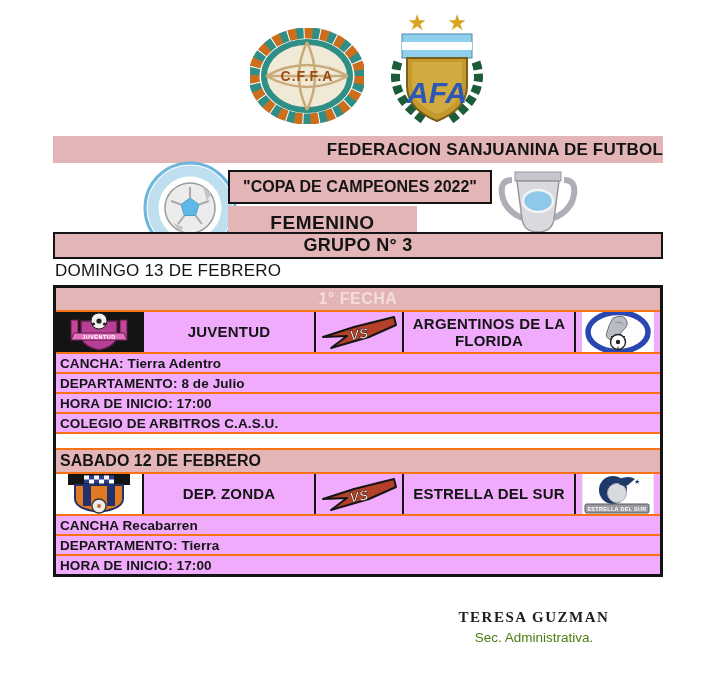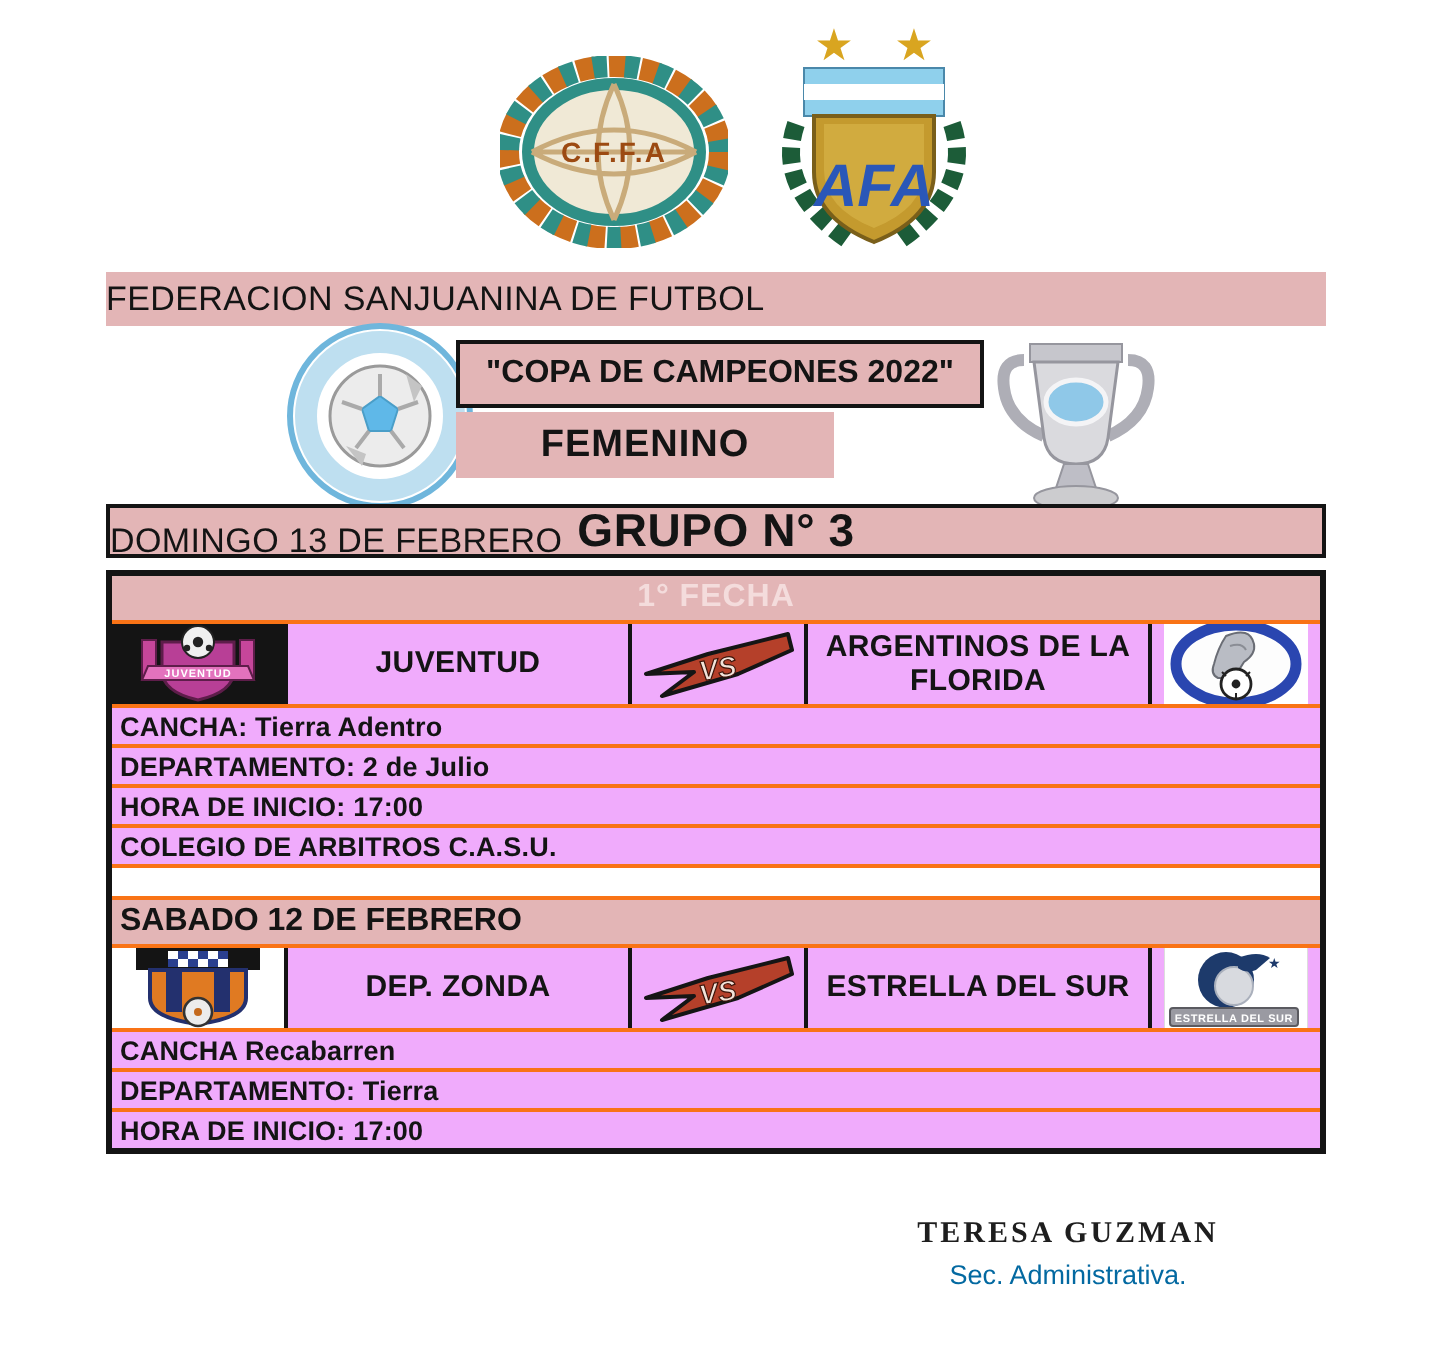--- a/index.html
+++ b/index.html
@@ -10,41 +10,41 @@
   .abs{position:absolute;}
   .pinkband{background:#e3b5b6;}
 
   
   .ceffa{left:250px;top:28px;width:114px;height:96px;}
   .afa{left:382px;top:8px;width:110px;height:122px;}
 
   
   .band-federation{
     left:53px;top:136px;width:610px;height:27px;
-    display:flex;align-items:center;justify-content:flex-start;
-    font-size:17px;font-weight:normal;letter-spacing:.2px;
+    display:flex;align-items:center;justify-content:flex-end;
+    font-size:17px;font-weight:bold;letter-spacing:.2px;
   }
   .fed-logo{left:143px;top:161px;width:94px;height:94px;}
   .copa-box{
     left:228px;top:170px;width:260px;height:30px;border:2px solid #141414;
     display:flex;align-items:center;justify-content:center;
     font-size:16px;font-weight:bold;
   }
   .femenino-box{
     left:228px;top:206px;width:189px;height:33px;
     display:flex;align-items:center;justify-content:center;
     font-size:19px;font-weight:bold;letter-spacing:.5px;
   }
   .trophy{left:498px;top:164px;width:80px;height:94px;}
 
   .grupo-banner{
     left:53px;top:232px;width:610px;height:27px;border:2px solid #141414;
     box-sizing:border-box;
     display:flex;align-items:center;justify-content:center;
-    font-size:23px;font-weight:bold;letter-spacing:.3px;margin-top:20px;
+    font-size:18px;font-weight:bold;letter-spacing:.3px;
   }
   .day-heading-outside{
     left:55px;top:261px;font-size:17px;font-weight:normal;letter-spacing:.2px;text-align:right;
   }
 
   
   .fixture-table{
     left:53px;top:285px;width:610px;border:3px solid #141414;box-sizing:border-box;
     background:#f0abfc;
   }
@@ -79,21 +79,21 @@
 
   
   .signature{
     left:393px;top:606px;width:282px;text-align:center;
   }
   .sig-name{
     font-family:"Liberation Serif",serif;font-size:15px;font-weight:600;
     letter-spacing:1.5px;color:#1e1e1e;line-height:22px;
   }
   .sig-role,.sig-org{
-    font-size:13.5px;color:#0369a1;line-height:20px;
+    font-size:13.5px;color:#4d7c0f;line-height:20px;
   }
   svg{display:block;}
 </style>
 </head>
 <body>
 
 <div class="page">
 
   <div class="abs ceffa">
     <svg viewBox="0 0 114 96" width="114" height="96">
@@ -196,21 +196,21 @@
           <path d="M31 7 q12 -5 14 4 q1 5 -5 9 l-5 8 h-8 q-4 -2 -2 -7 q2 -8 6 -14 z" fill="#b9bcc4" stroke="#6a6d75"></path>
           <path d="M33 12 q6 -2 8 2" stroke="#8a8d95" fill="none"></path>
           <circle cx="36" cy="31" r="7.5" fill="#ffffff" stroke="#222" stroke-width="1.4"></circle>
           <circle cx="36" cy="31" r="2.2" fill="#222"></circle>
           <path d="M31 27 l-2 -2 M41 27 l2 -2 M36 38.5 v-3" stroke="#222" fill="none"></path>
         </svg>
       </div>
     </div>
 
     <div class="t-row row-detail">CANCHA: Tierra Adentro</div>
-    <div class="t-row row-detail">DEPARTAMENTO: 2 de Julio</div>
+    <div class="t-row row-detail">DEPARTAMENTO: 8 de Julio</div>
     <div class="t-row row-detail">HORA DE INICIO: 17:00</div>
     <div class="t-row row-detail">COLEGIO DE ARBITROS C.A.S.U.</div>
 
     <div class="t-row row-empty"></div>
 
     <div class="t-row row-day pinkband">SABADO 12 DE FEBRERO</div>
 
     <div class="t-row row-match">
       <div>
         <svg viewBox="0 0 86 40" width="86" height="40">

